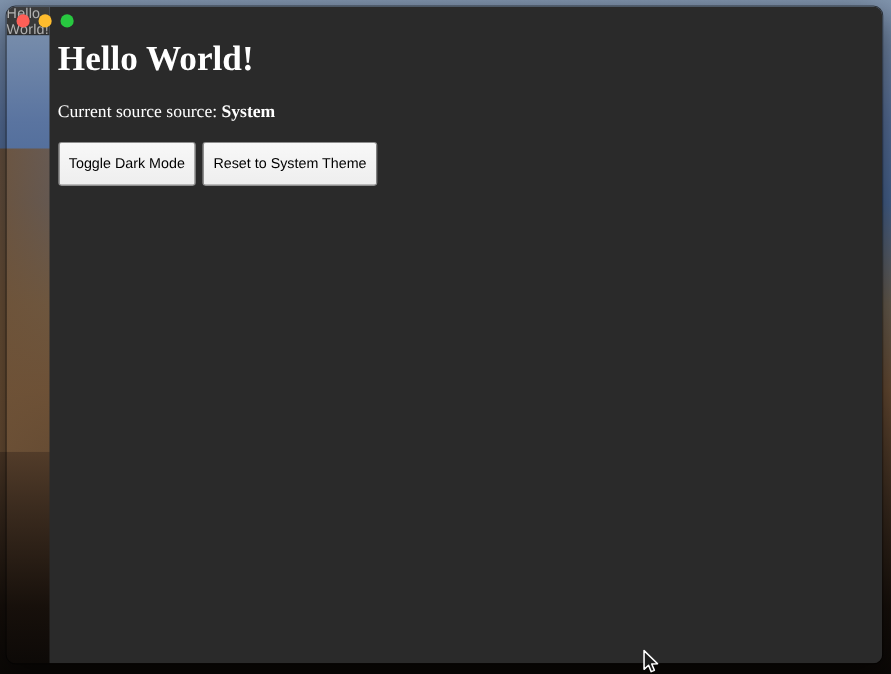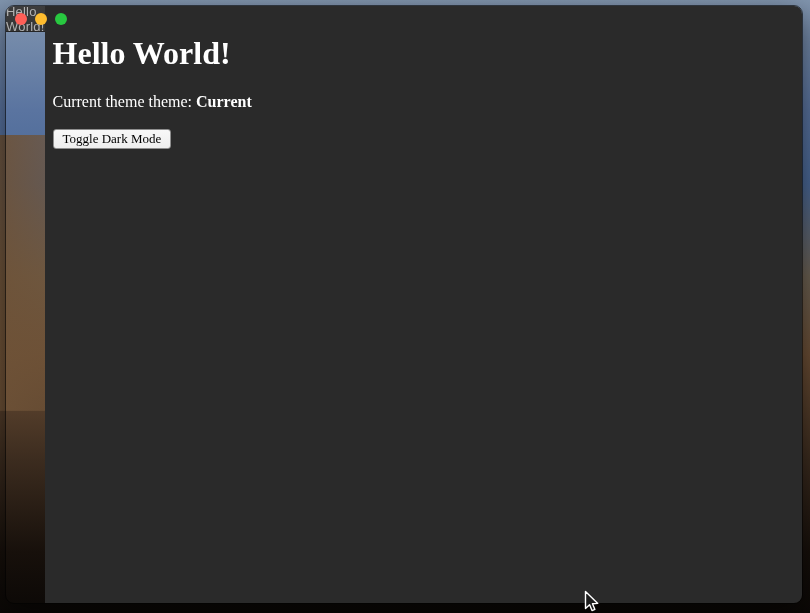--- a/index.html
+++ b/index.html
@@ -76,27 +76,27 @@
     color: #ffffff;
   }
   .content p b { font-weight: bold; }
 
   .button-row {
     margin-top: 18px;
     display: flex;
     gap: 6px;
   }
   .button-row button {
-    font-family: Liberation Serif, serif;
+    font-family: Liberation Sans, sans-serif;
     font-size: 13px;
     color: #000000;
     background: linear-gradient(180deg, #f8f8f8 0%, #eeeeee 100%);
     border: 1px solid #8e8e8e;
     border-radius: 3px;
-    padding: 2px 9px;
+    padding: 12px 9px;
     line-height: 1.1;
     cursor: pointer;
   }
 
   .cursor {
     position: absolute;
     left: 581px; top: 590px;
     width: 18px; height: 24px;
     pointer-events: none;
     z-index: 10;
@@ -112,24 +112,25 @@
       <button class="traffic-light" style="background: rgb(255, 95, 87);"></button>
       <button class="traffic-light" style="background: rgb(254, 188, 46);"></button>
       <button class="traffic-light" style="background: rgb(40, 200, 64);"></button>
     </div>
     <span class="title">Hello World!</span>
   </div>
 
   <div class="content">
     <h1>Hello World!</h1>
 
-    <p><span>Current theme theme: </span><b>Current</b></p>
+    <p><span>Current source source: </span><b>System</b></p>
 
     <div class="button-row">
       <button>Toggle Dark Mode</button>
+      <button>Reset to System Theme</button>
     </div>
   </div>
 
 </div>
 
 <svg class="cursor" viewBox="0 0 18 24" xmlns="http://www.w3.org/2000/svg">
   <path d="M4.5 1.5 L4.5 18.5 L8.6 14.8 L11.0 20.6 L13.9 19.4 L11.5 13.7 L16.8 13.4 Z" fill="#1c1c1c" stroke="#ffffff" stroke-width="1.4" stroke-linejoin="round"></path>
 </svg>
 
 </body></html>

